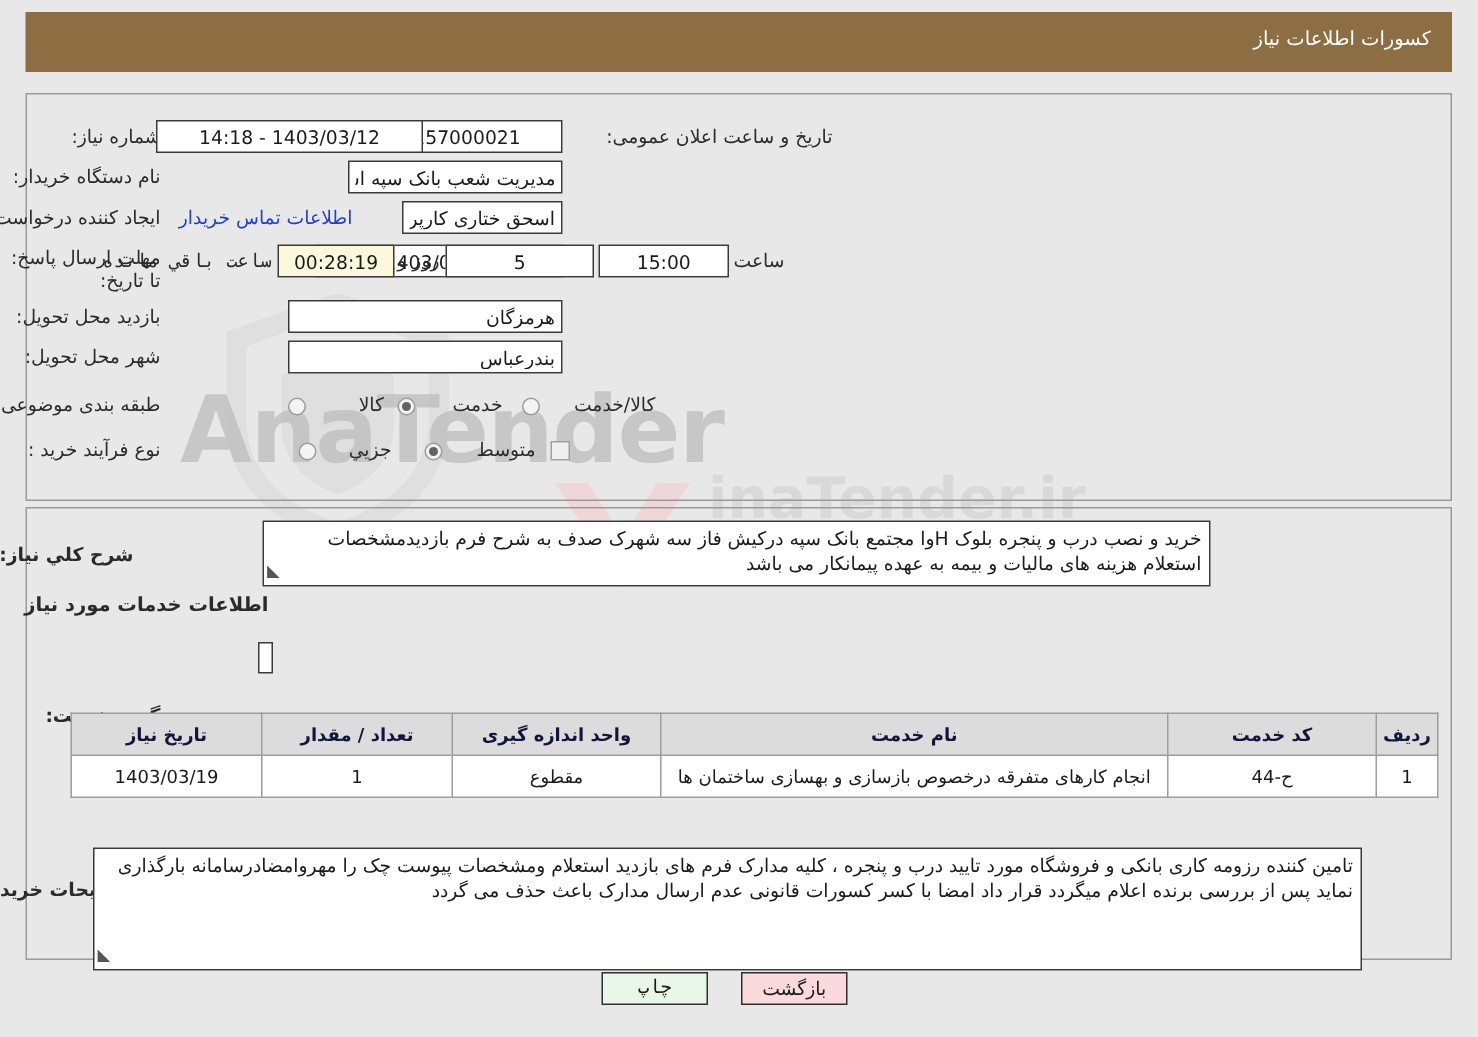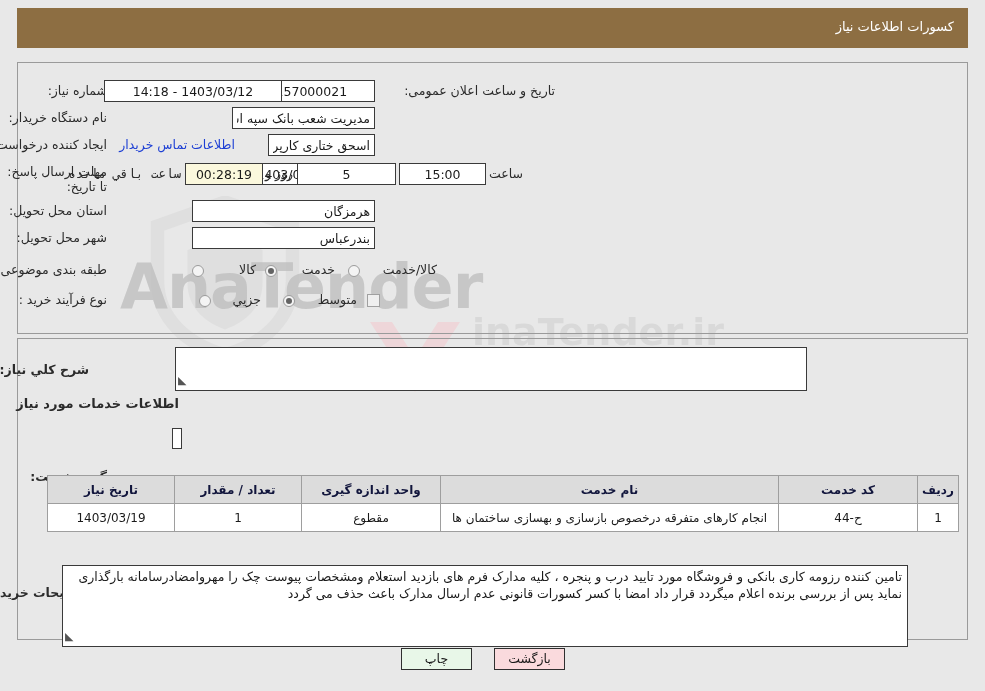--- a/index.html
+++ b/index.html
@@ -217,21 +217,21 @@
     box-sizing: border-box;
     font-family: "DejaVu Sans", "Liberation Sans", sans-serif;
     font-size: 12.5px;
     color: #1a1a1a;
     cursor: pointer;
     z-index: 3;
     text-align: center;
     line-height: 20px;
     padding: 0;
   }
-  .btn-print  { background: #e8f7e8; }
+  .btn-print  { background: #e8f7e8; font-family: Liberation Mono, monospace; }
   .btn-back   { background: #fadadd; }
 </style>
 </head>
 <body>
 
 <div id="page">
 
   <div class="watermark">
     <svg class="wm-shield" viewBox="0 0 100 110">
       <path d="M50 4 L95 20 V56 C95 82 75 99 50 106 C25 99 5 82 5 56 V20 Z" fill="none" stroke="#c9c9c9" stroke-width="9"></path>
@@ -265,21 +265,21 @@
 
   <div class="lbl lbl-wrap" style="right:878px; top:164px; width:105px; text-align:right;">مهلت ارسال پاسخ: تا تاریخ:</div>
   <input class="fld ctr" readonly="" style="right: 610px; top: 163px; width: 165px; height: 22px;" value="1403/03/17">
   <div class="lbl" style="right:462px; top:166px;">ساعت</div>
   <input class="fld ctr" readonly="" style="right: 499px; top: 163px; width: 87px; height: 22px;" value="15:00">
   <input class="fld num" readonly="" style="right: 589px; top: 163px; width: 99px; height: 22px;" value="5">
   <div class="lbl" style="right:692px; top:166px;">روز و</div>
   <input class="fld ctr yellow" readonly="" style="right: 722px; top: 163px; width: 78px; height: 22px;" value="00:28:19">
   <div class="lbl" style="right:804px; top:166px;font-family:Liberation Mono, monospace;">ساعت باقي مانده</div>
 
-  <div class="lbl" style="right:878px; top:203px;">استان محل تحویل:</div>
+  <div class="lbl" style="right:878px; top:203px;">بازدید محل تحویل:</div>
   <input class="fld" readonly="" style="right: 610px; top: 200px; width: 183px; height: 22px;" value="هرمزگان">
 
   <div class="lbl" style="right:878px; top:230px;">شهر محل تحویل:</div>
   <input class="fld" readonly="" style="right: 610px; top: 227px; width: 183px; height: 22px;" value="بندرعباس">
 
   <div class="lbl" style="right:878px; top:262px;">طبقه بندی موضوعی:</div>
 
   <div class="radio" style="right:781px; top:265px;"></div>
   <div class="lbl" style="right:729px; top:262px;">کالا</div>
 
@@ -296,20 +296,21 @@
 
   <div class="radio on" style="right:690px; top:295px;"></div>
   <div class="lbl" style="right:628px; top:292px;">متوسط</div>
 
   <div class="chk" style="right:605px; top:294px;"></div>
 
   <div class="panel-lower"></div>
 
   <div class="lbl lbl-b" style="right:896px; top:362px;">شرح کلي نیاز:</div>
   <div class="ta" style="right:178px; top:347px; left:175px; height:44px;">
+    <span>خرید و نصب درب و پنجره بلوک  Hوا مجتمع بانک سپه درکیش فاز سه شهرک صدف به شرح فرم بازدیدمشخصات استعلام هزینه های مالیات و بیمه به عهده پیمانکار می باشد</span>
     <span class="grip">◢</span>
   </div>
 
   <div class="lbl lbl-b" style="right:806px; top:396px; font-size:13px;">اطلاعات خدمات مورد نیاز</div>
 
   <div class="lbl lbl-b" style="right:878px; top:430px;margin-top:39px;">گروه خدمت:</div>
   <input class="fld" readonly="" style="right: 803px; top: 428px; left: 175px; height: 21px; font-size: 11.5px;" value="ساختمان">
 
   <table class="tbl">
     <thead>

